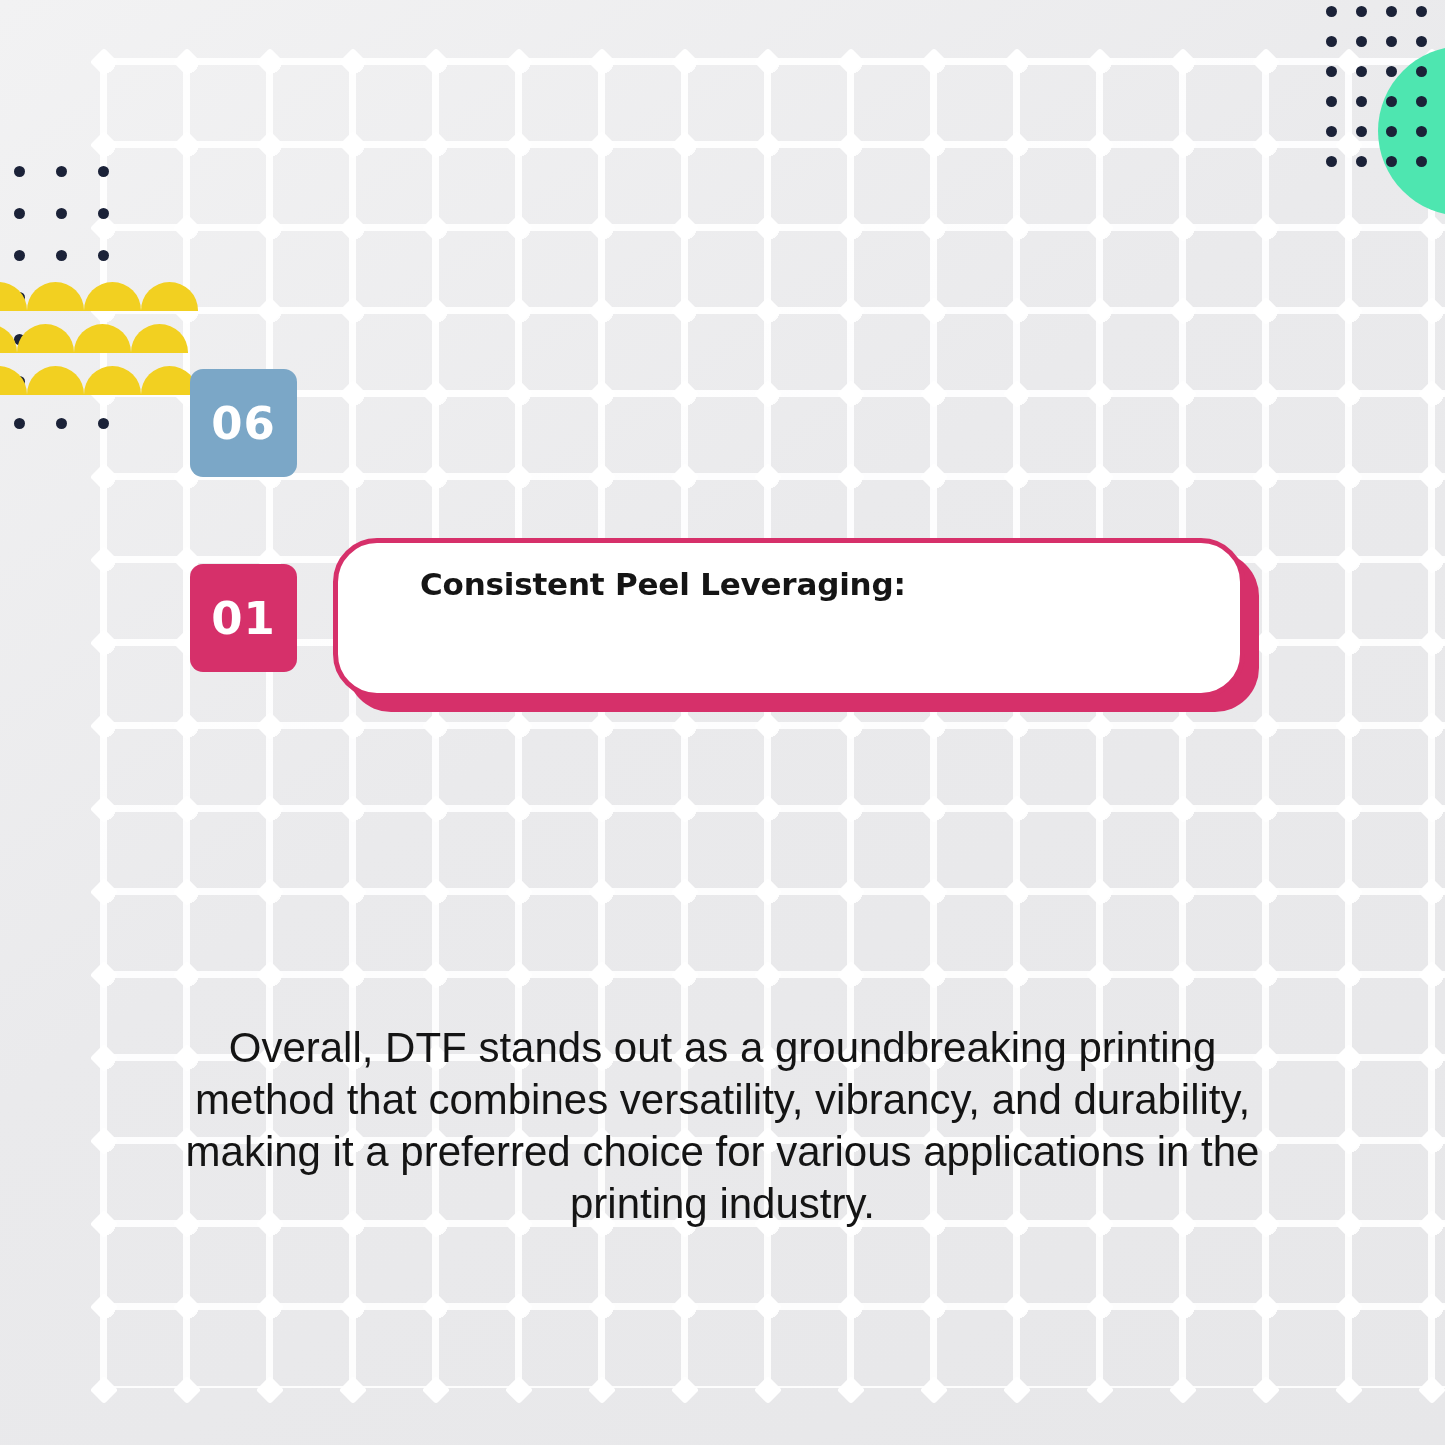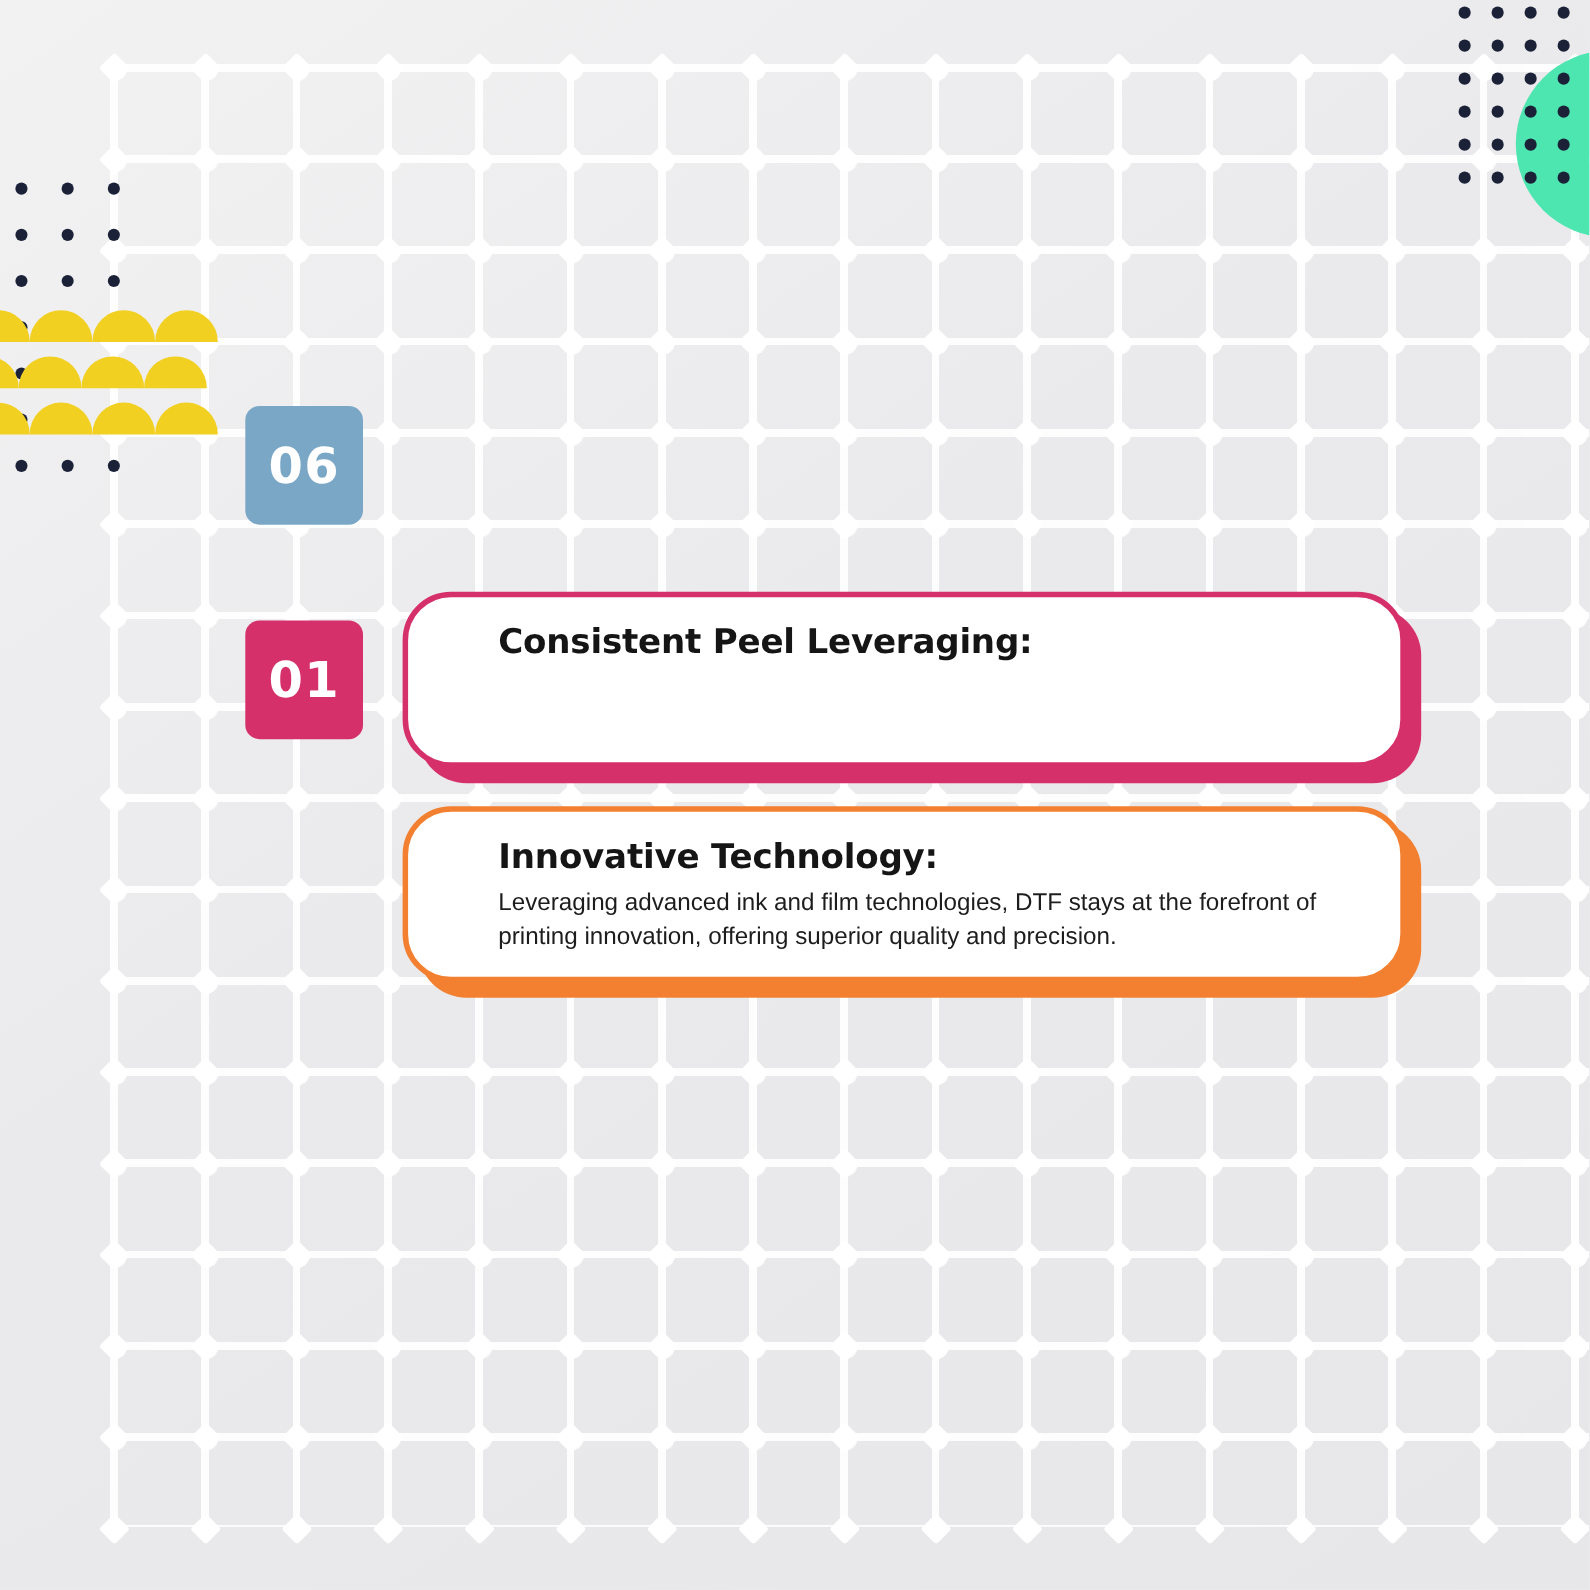--- a/index.html
+++ b/index.html
@@ -126,21 +126,20 @@
   #cards {
     position: absolute;
     left: 0;
     top: 343px;
     width: 1445px;
   }
   .card-row {
     position: relative;
     height: 160px;
     margin-bottom: 35px;
-    margin-left: 33px;
   }
   .badge {
     position: absolute;
     left: 190px;
     top: 26px;
     width: 107px;
     height: 108px;
     border-radius: 13px;
     display: flex;
     align-items: center;
@@ -589,25 +588,19 @@
       <div class="badge" style="background: rgb(214, 48, 106);">01</div>
       <div class="card-shell">
         <div class="card-shadow" style="background: rgb(214, 48, 106);"></div>
         <div class="card" style="border-color: rgb(214, 48, 106);">
           <div class="card-title">Consistent Peel Leveraging:</div>
         </div>
       </div>
     </div>
 
     <div class="card-row">
-      <div class="card-shell">
-        <div class="card-shadow" style="background: rgb(242, 128, 48);"></div>
-        <div class="card" style="border-color: rgb(242, 128, 48);">
-          <div class="card-title">Innovative Technology:</div>
-          <div class="card-body">Leveraging advanced ink and film technologies, DTF stays at the forefront of printing innovation, offering superior quality and precision.</div>
-        </div>
-      </div>
     </div>
 
   </div>
 
+  <div id="closing">Overall, DTF stands out as a groundbreaking printing method that combines versatility, vibrancy, and durability, making it a preferred choice for various applications in the printing industry.</div>
 
 </div>
 
 </body></html>

